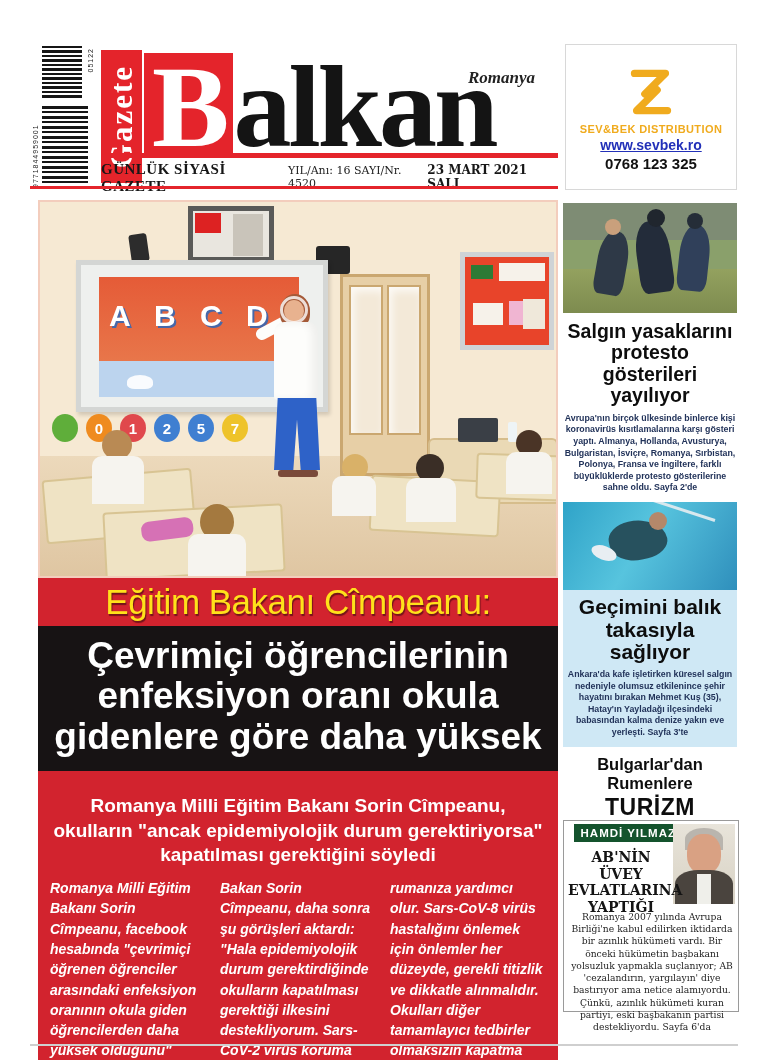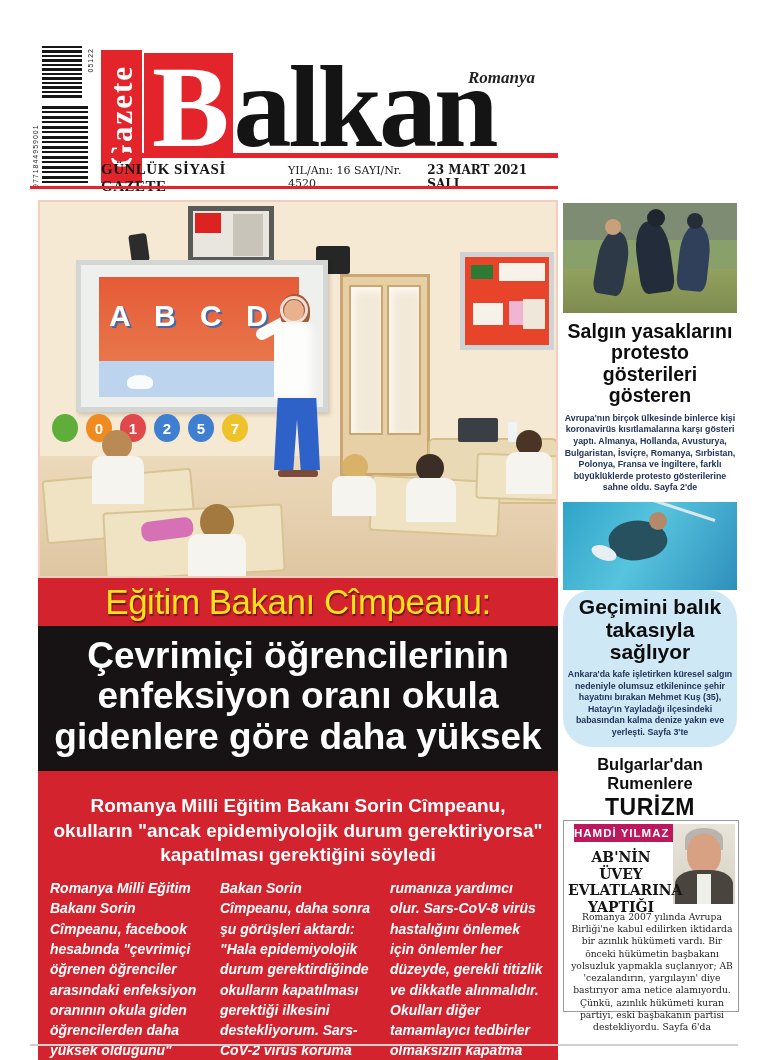--- a/index.html
+++ b/index.html
@@ -123,35 +123,35 @@
   .fg-h2{left:84px;top:6px;width:18px;height:18px;border-radius:50%;background:#20262e;}
   .fg-h3{left:124px;top:10px;width:16px;height:16px;border-radius:50%;background:#252d38;}
   .rc-h{font-weight:800;color:#0d0d0d;text-align:center;}
   .rc-h1{font-size:19.5px;line-height:1.1;margin:8px 0 6px;}
   .rc-body{font-size:8.8px;font-weight:700;color:var(--navy);text-align:center;line-height:1.32;}
   .rc-photo2{position:relative;height:88px;margin-top:8px;background:linear-gradient(120deg,#2fa3c8,#57c4de 45%,#2f8fbc);overflow:hidden;}
   .diver{position:absolute;left:46px;top:18px;width:58px;height:40px;background:#27515e;border-radius:40% 60% 40% 50%;transform:rotate(-12deg);}
   .diver-h{position:absolute;left:86px;top:10px;width:18px;height:18px;border-radius:50%;background:#b4886a;}
   .spear{position:absolute;left:70px;top:4px;width:84px;height:3px;background:#d8e8ee;transform:rotate(18deg);}
   .fish{position:absolute;left:28px;top:44px;width:26px;height:14px;background:#e8eef2;border-radius:50%;transform:rotate(20deg);}
-  .lb-block{background:var(--lblue);padding:4px 4px 8px;border-radius:29px;}
+  .lb-block{background:var(--lblue);padding:4px 4px 8px;}
   .rc-h2{font-size:21px;line-height:1.08;margin:2px 0 5px;}
   .rc-kicker{font-size:16.5px;font-weight:800;color:#0d0d0d;text-align:center;margin-top:8px;}
   .rc-big{font-size:23px;font-weight:800;color:#0d0d0d;text-align:center;letter-spacing:.5px;margin:1px 0 6px;}
   .lb-block2{background:var(--lblue);padding:5px 5px 7px;}
   .rc-photo3{position:relative;height:98px;background:linear-gradient(#dfe5e2 0 30%,#cdd6cf 30% 45%,#3d8f96 45%,#2f7b85);overflow:hidden;}
   .town{position:absolute;left:0;top:22px;width:100%;height:26px;background:
     linear-gradient(90deg,#b0543c 0 12%,#e8e2d2 12% 30%,#c8b89a 30% 42%,#efe9dd 42% 66%,#d8cdb4 66% 80%,#e6ded0 80%);}
   .town2{position:absolute;left:0;top:44px;width:100%;height:10px;background:#5c4a38;opacity:.7;}
   .rocks{position:absolute;left:0;top:52px;width:60%;height:14px;background:#8a8a7a;border-radius:0 40% 40% 0;}
 
   
   .colm{position:absolute;left:563px;top:820px;width:176px;height:192px;border:1px solid #9a9a9a;background:#fff;}
-  .colm-name{position:absolute;left:10px;top:3px;width:102px;background:#be185d;color:#fff;font-weight:800;
-    font-size:11.5px;text-align:left;padding:3px 0;letter-spacing:1px;}
+  .colm-name{position:absolute;left:10px;top:3px;width:102px;background:#14532d;color:#fff;font-weight:800;
+    font-size:11.5px;text-align:right;padding:3px 0;letter-spacing:1px;}
   .colm-portrait{position:absolute;right:3px;top:3px;width:62px;height:80px;background:linear-gradient(#e8e4da,#d8d2c4);overflow:hidden;}
   .p-hair{position:absolute;left:12px;top:4px;width:38px;height:22px;background:#b9b5ae;border-radius:50% 50% 0 0;}
   .p-face{position:absolute;left:14px;top:10px;width:34px;height:40px;background:#d9a183;border-radius:45%;}
   .p-suit{position:absolute;left:2px;top:46px;width:58px;height:34px;background:#4a443e;border-radius:40% 40% 0 0;}
   .p-shirt{position:absolute;left:24px;top:50px;width:14px;height:30px;background:#efefea;}
   .colm-title{position:absolute;left:4px;top:28px;width:106px;font-family:"DejaVu Serif",serif;font-weight:bold;
     font-size:14px;line-height:1.18;text-align:center;color:#141414;}
   .colm-body{position:absolute;left:7px;top:90px;width:162px;font-family:"DejaVu Serif",serif;
     font-size:9.2px;line-height:1.33;color:#1d1d1d;text-align:center;}
   .bottom-rule{position:absolute;left:30px;top:1044px;width:708px;height:2px;background:#cfcfcf;}
@@ -176,20 +176,31 @@
   </div>
   <div class="romanya">Romanya</div>
   <div class="m-underline"></div>
   <div class="m-info">
     <span class="m-tagline">GÜNLÜK SİYASİ GAZETE</span>
     <span class="m-issue">YIL/Anı: 16 SAYI/Nr. 4520</span>
     <span class="m-date">23 MART 2021 SALI</span>
   </div>
   <div class="m-line2"></div>
 
+  <div class="sev-box">
+    <svg width="62" height="58" viewBox="0 0 60 56">
+      <g fill="none" stroke="#f0ab1e" stroke-width="7" stroke-linejoin="round" stroke-linecap="round">
+        <path d="M14 10 H44 L24 30"></path>
+        <path d="M46 46 H16 L36 26"></path>
+      </g>
+    </svg>
+    <div class="sev-name">SEV&amp;BEK DISTRIBUTION</div>
+    <div class="sev-url">www.sevbek.ro</div>
+    <div class="sev-phone">0768 123 325</div>
+  </div>
 
   <div class="center-col">
 
     <div class="photo-main">
       <div class="pm-floor"></div>
       <div class="pm-frame">
         <div class="flag"></div>
         <div class="pic"></div>
       </div>
       <div class="pm-speaker1"></div>
@@ -279,21 +290,21 @@
 
   <div class="rail">
     <div class="rc-photo1">
       <div class="fig fg1"></div>
       <div class="fig fg-h1"></div>
       <div class="fig fg2"></div>
       <div class="fig fg-h2"></div>
       <div class="fig fg3"></div>
       <div class="fig fg-h3"></div>
     </div>
-    <div class="rc-h rc-h1">Salgın yasaklarını protesto gösterileri gösteren</div>
+    <div class="rc-h rc-h1">Salgın yasaklarını protesto gösterileri yayılıyor</div>
     <div class="rc-body">Avrupa'nın birçok ülkesinde binlerce kişi koronavirüs kısıtlamalarına karşı gösteri yaptı. Almanya, Hollanda, Avusturya, Bulgaristan, İsviçre, Romanya, Sırbistan, Polonya, Fransa ve İngiltere, farklı büyüklüklerde protesto gösterilerine sahne oldu. Sayfa 2'de</div>
 
     <div class="rc-photo2">
       <div class="spear"></div>
       <div class="diver"></div>
       <div class="diver-h"></div>
       <div class="fish"></div>
     </div>
     <div class="lb-block">
       <div class="rc-h rc-h2">Geçimini balık takasıyla sağlıyor</div>

